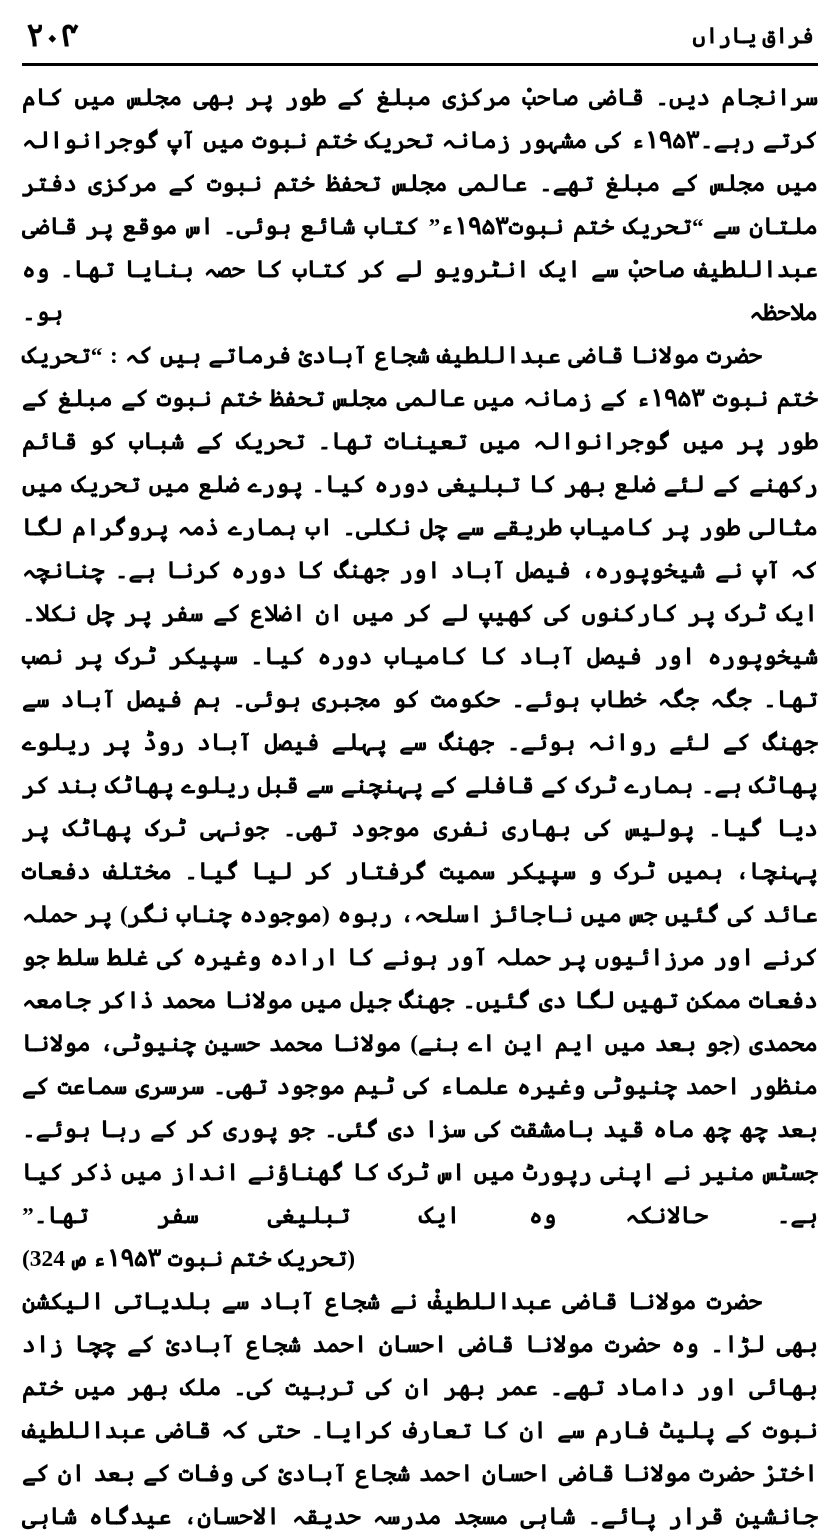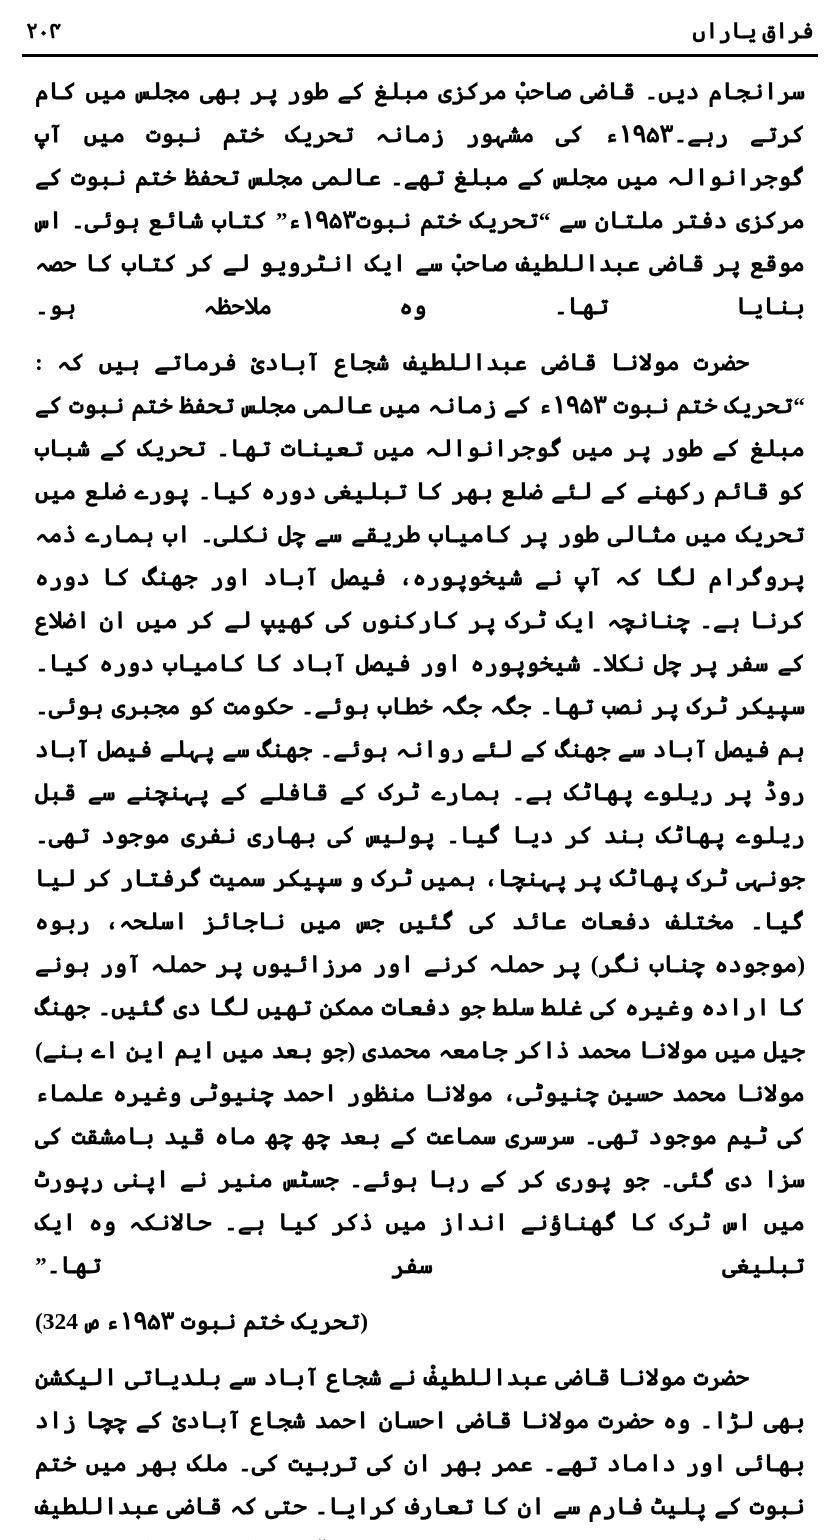--- a/index.html
+++ b/index.html
@@ -37,21 +37,21 @@
   }
   .header-email {
     font-family: "Liberation Serif", "DejaVu Serif", serif;
     font-size: 25px;
     font-weight: 700;
     letter-spacing: 0.2px;
     direction: ltr;
     unicode-bidi: embed;
   }
   .header-page-number {
-    font-size: 20px;
+    font-size: 30px;
     font-weight: 700;
     direction: rtl;
   }
   .header-title {
     font-size: 22px;
     font-weight: 700;
     direction: rtl;
     text-align: right;
   }
   .rule {
@@ -69,21 +69,21 @@
     direction: rtl;
     text-align: justify;
     text-align-last: justify;
     font-size: 23.5px;
     line-height: 43px;
     font-weight: 600;
     letter-spacing: 0px;
     word-spacing: 1px;
   }
   .body p {
-    margin: 13px;
+    margin: 0;
     padding: 0;
     text-align: justify;
     text-align-last: justify;
   }
   .body p.indent {
     text-indent: 56px;
     font-family: Liberation Serif, serif;
   }
   .body p.quote-end {
     text-align-last: left;

